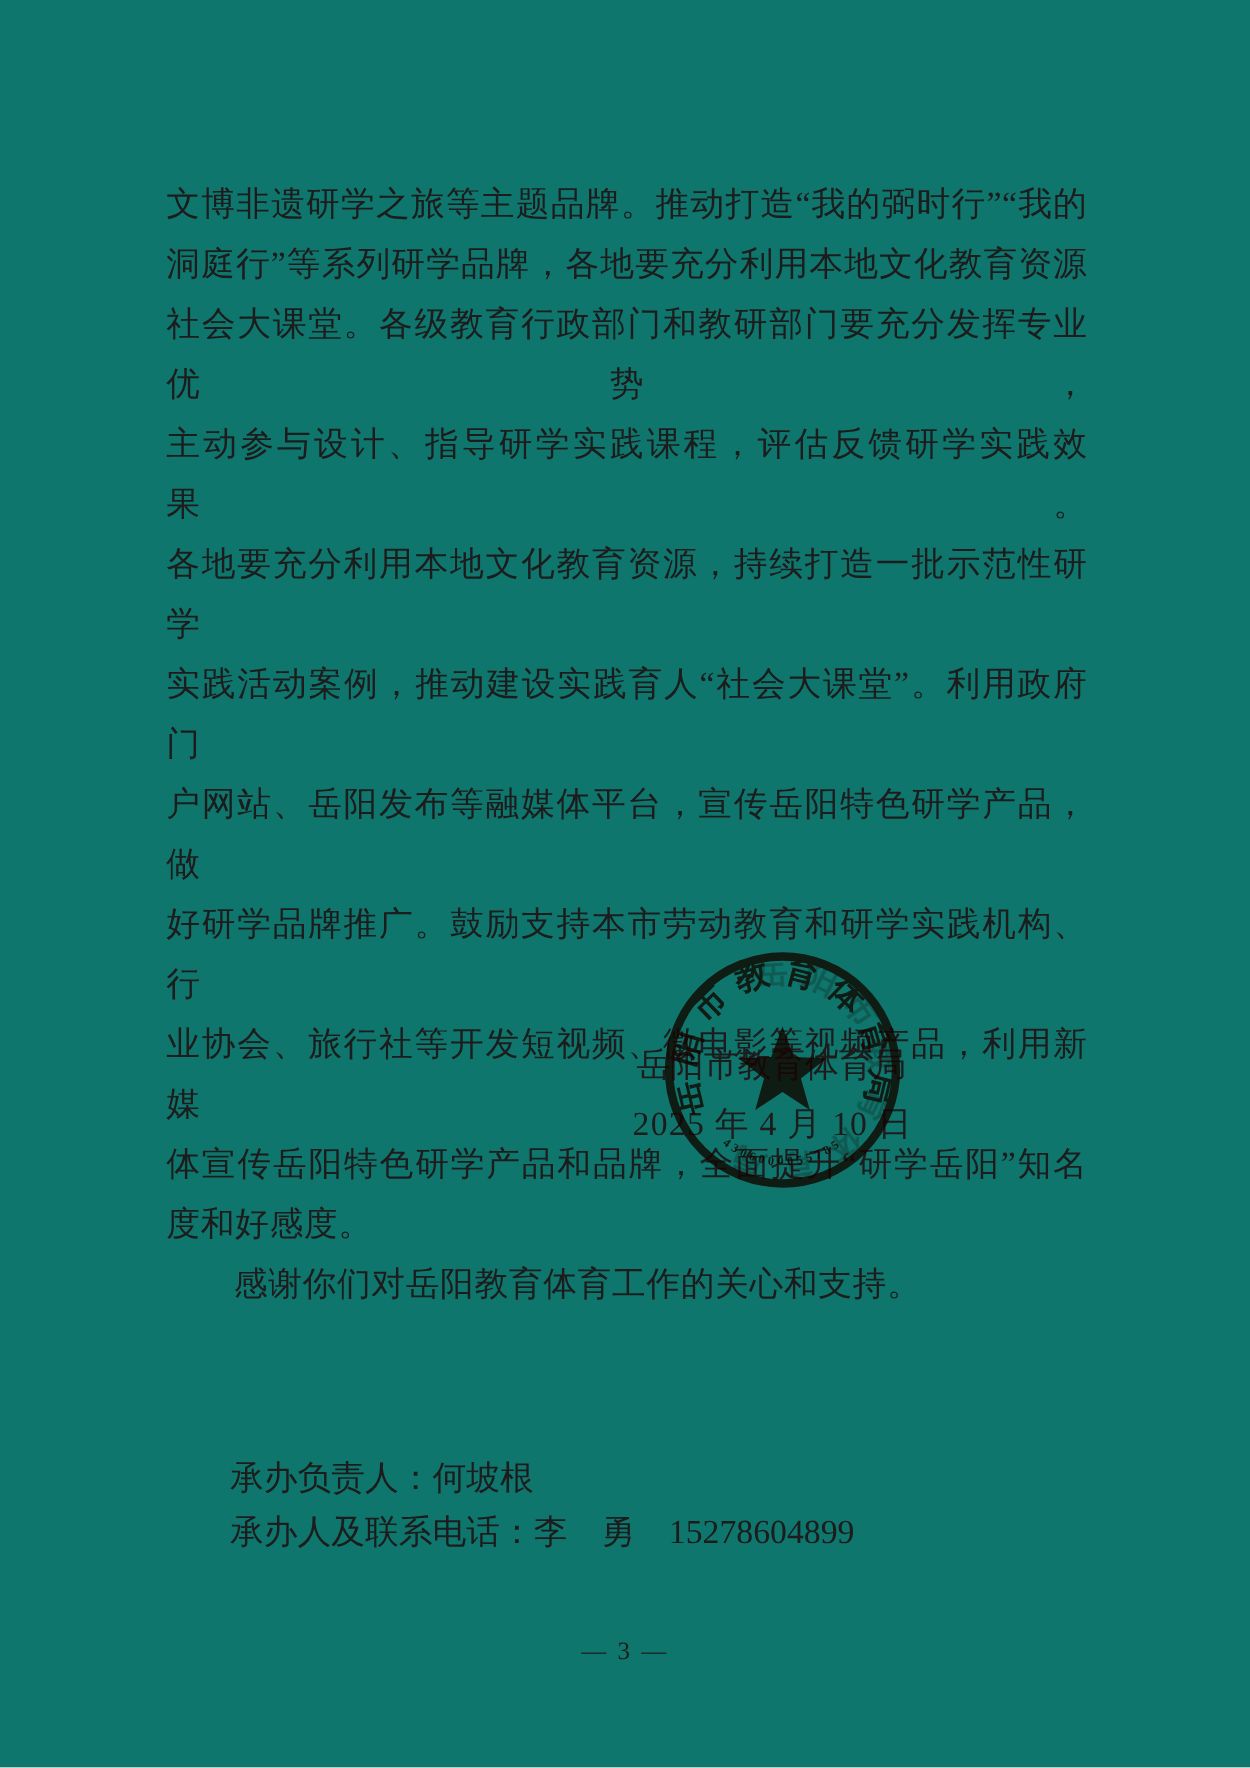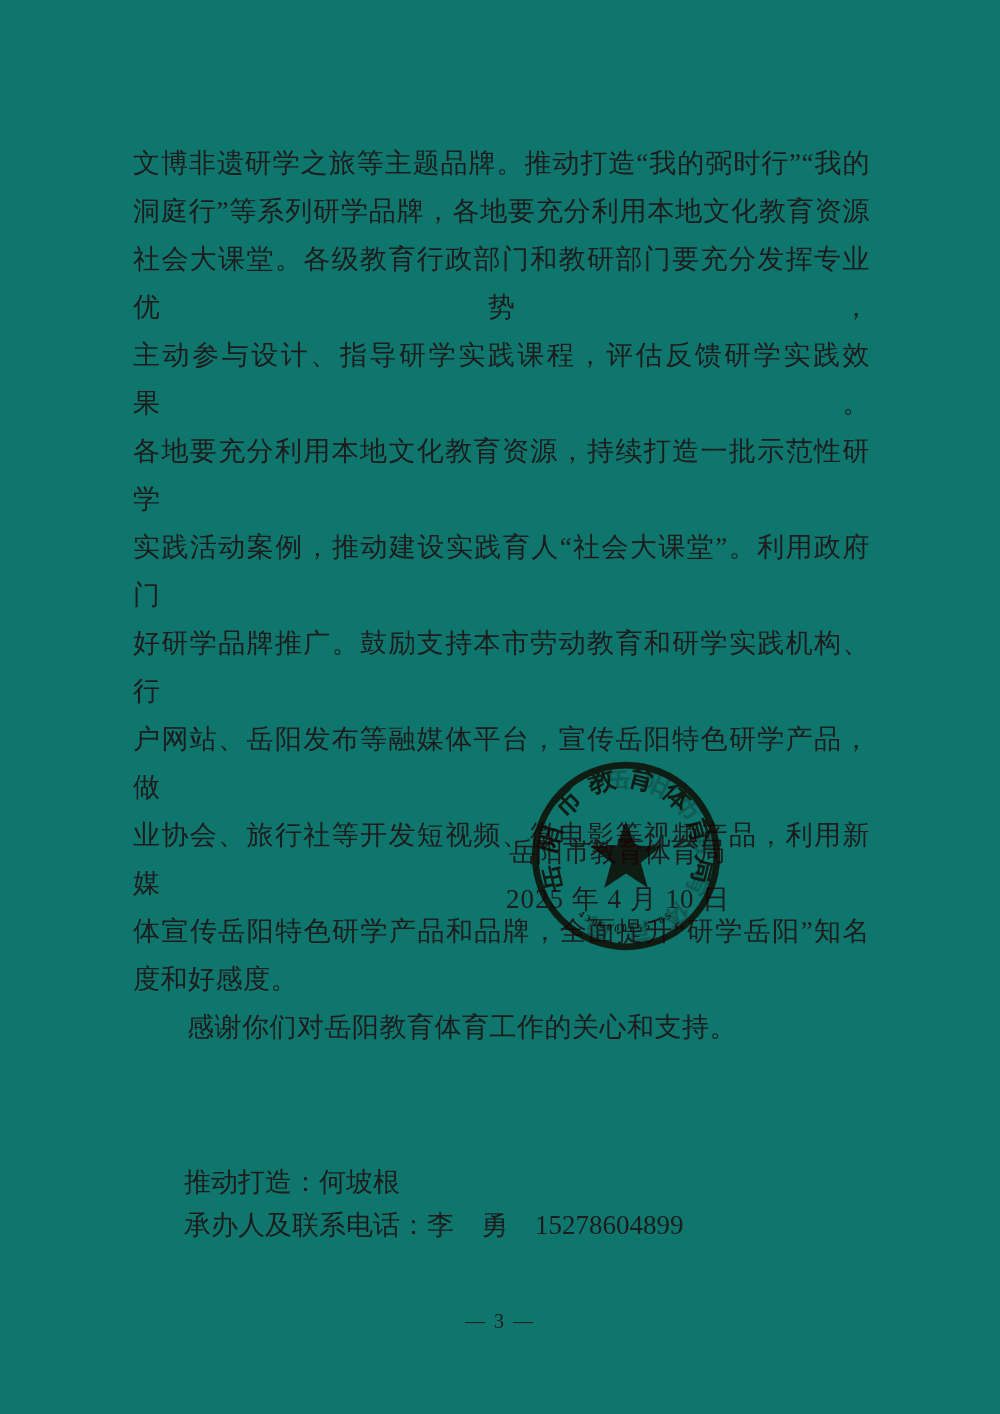--- a/index.html
+++ b/index.html
@@ -107,22 +107,22 @@
 
 <div class="page">
 
   <div class="body-text">
     <div class="line fill">文博非遗研学之旅等主题品牌。推动打造“我的弼时行”“我的</div>
     <div class="line fill">洞庭行”等系列研学品牌，各地要充分利用本地文化教育资源</div>
     <div class="line fill">社会大课堂。各级教育行政部门和教研部门要充分发挥专业优势，</div>
     <div class="line fill">主动参与设计、指导研学实践课程，评估反馈研学实践效果。</div>
     <div class="line fill">各地要充分利用本地文化教育资源，持续打造一批示范性研学</div>
     <div class="line fill">实践活动案例，推动建设实践育人“社会大课堂”。利用政府门</div>
+    <div class="line fill">户网站、岳阳发布等融媒体平台，宣传岳阳特色研学产品，做</div>
     <div class="line fill">好研学品牌推广。鼓励支持本市劳动教育和研学实践机构、行</div>
-    <div class="line fill">户网站、岳阳发布等融媒体平台，宣传岳阳特色研学产品，做</div>
     <div class="line fill">业协会、旅行社等开发短视频、微电影等视频产品，利用新媒</div>
     <div class="line fill">体宣传岳阳特色研学产品和品牌，全面提升“研学岳阳”知名</div>
     <div class="line">度和好感度。</div>
     <div class="line indent">感谢你们对岳阳教育体育工作的关心和支持。</div>
   </div>
 
   <div class="sign-org">岳阳市教育体育局</div>
   <div class="sign-date">2025 年 4 月 10 日</div>
 
   <svg class="seal" viewBox="0 0 190 190">
@@ -145,18 +145,18 @@
           <textPath href="#ringArc" startOffset="50%">岳阳市教育体育局</textPath>
         </text>
       </g>
 
       <text class="serial" text-anchor="middle">
         <textPath href="#serialArc" startOffset="50%">4306000055785</textPath>
       </text>
     </g>
   </svg>
 
-  <div class="contact-line1">推动打造：何坡根</div>
+  <div class="contact-line1">承办负责人：何坡根</div>
   <div class="contact-line2">承办人及联系电话：李　勇　15278604899</div>
 
   <div class="page-number">— 3 —</div>
 
 </div>
 
 </body></html>

